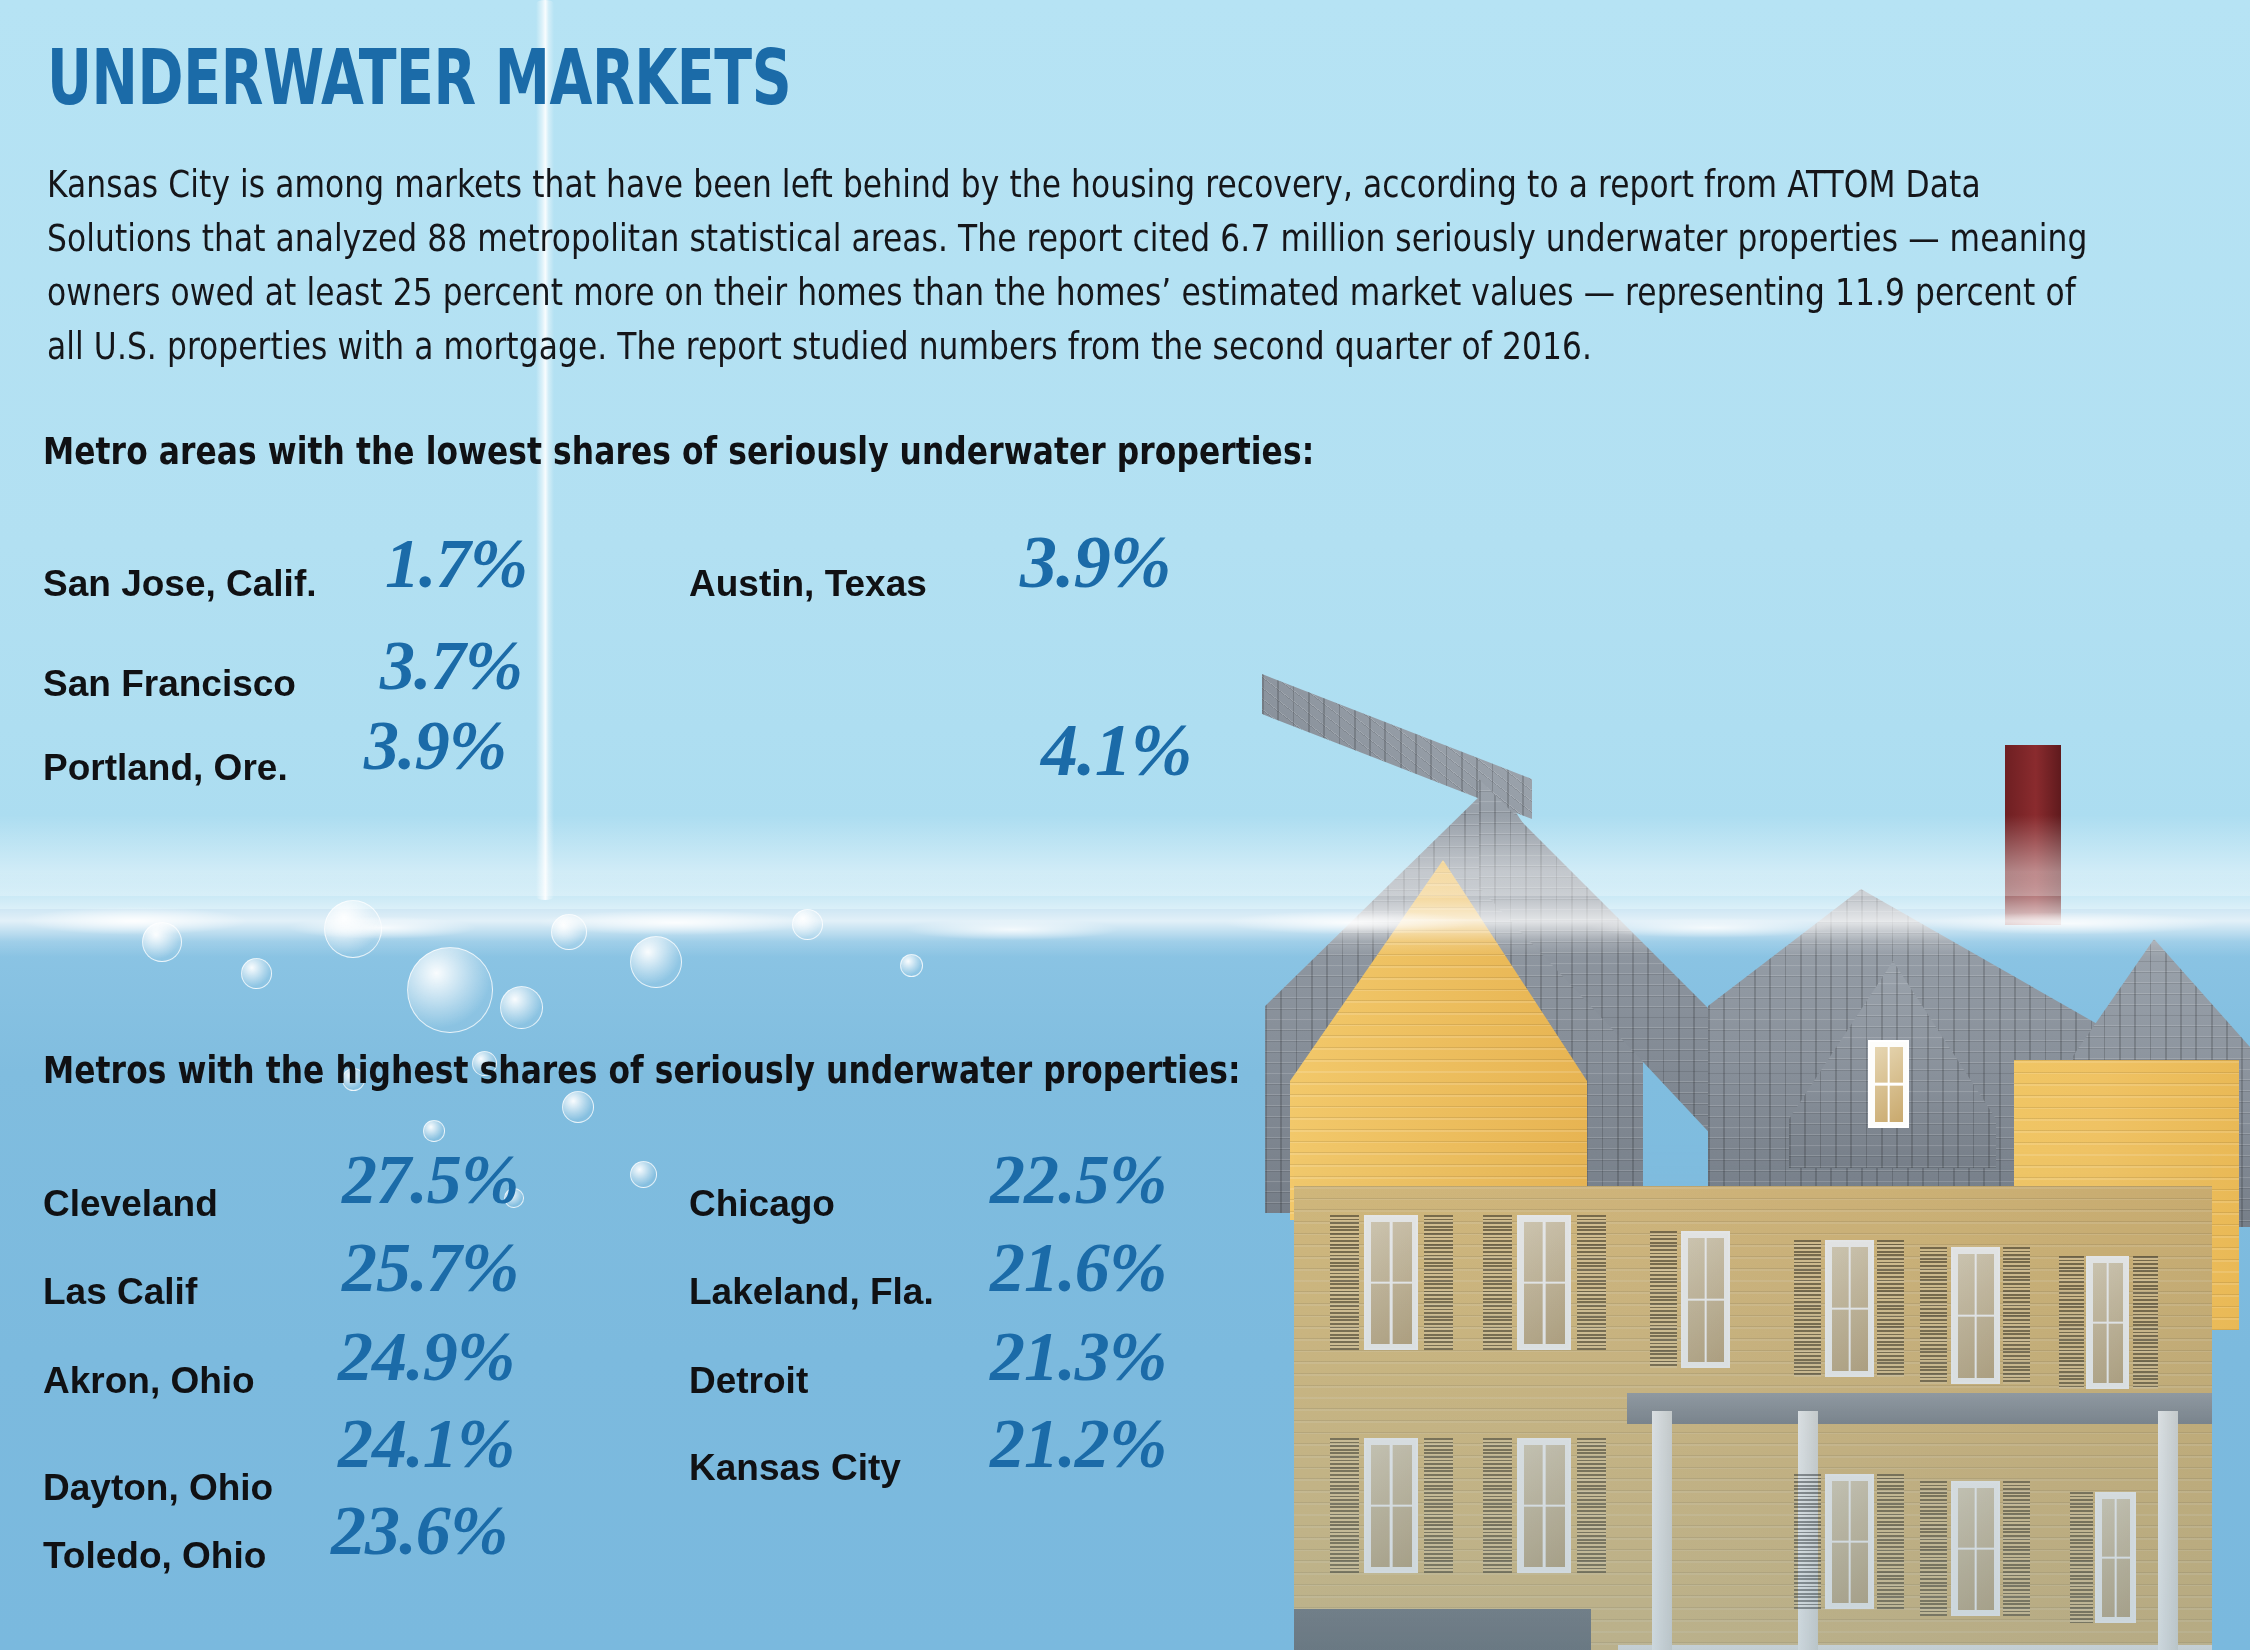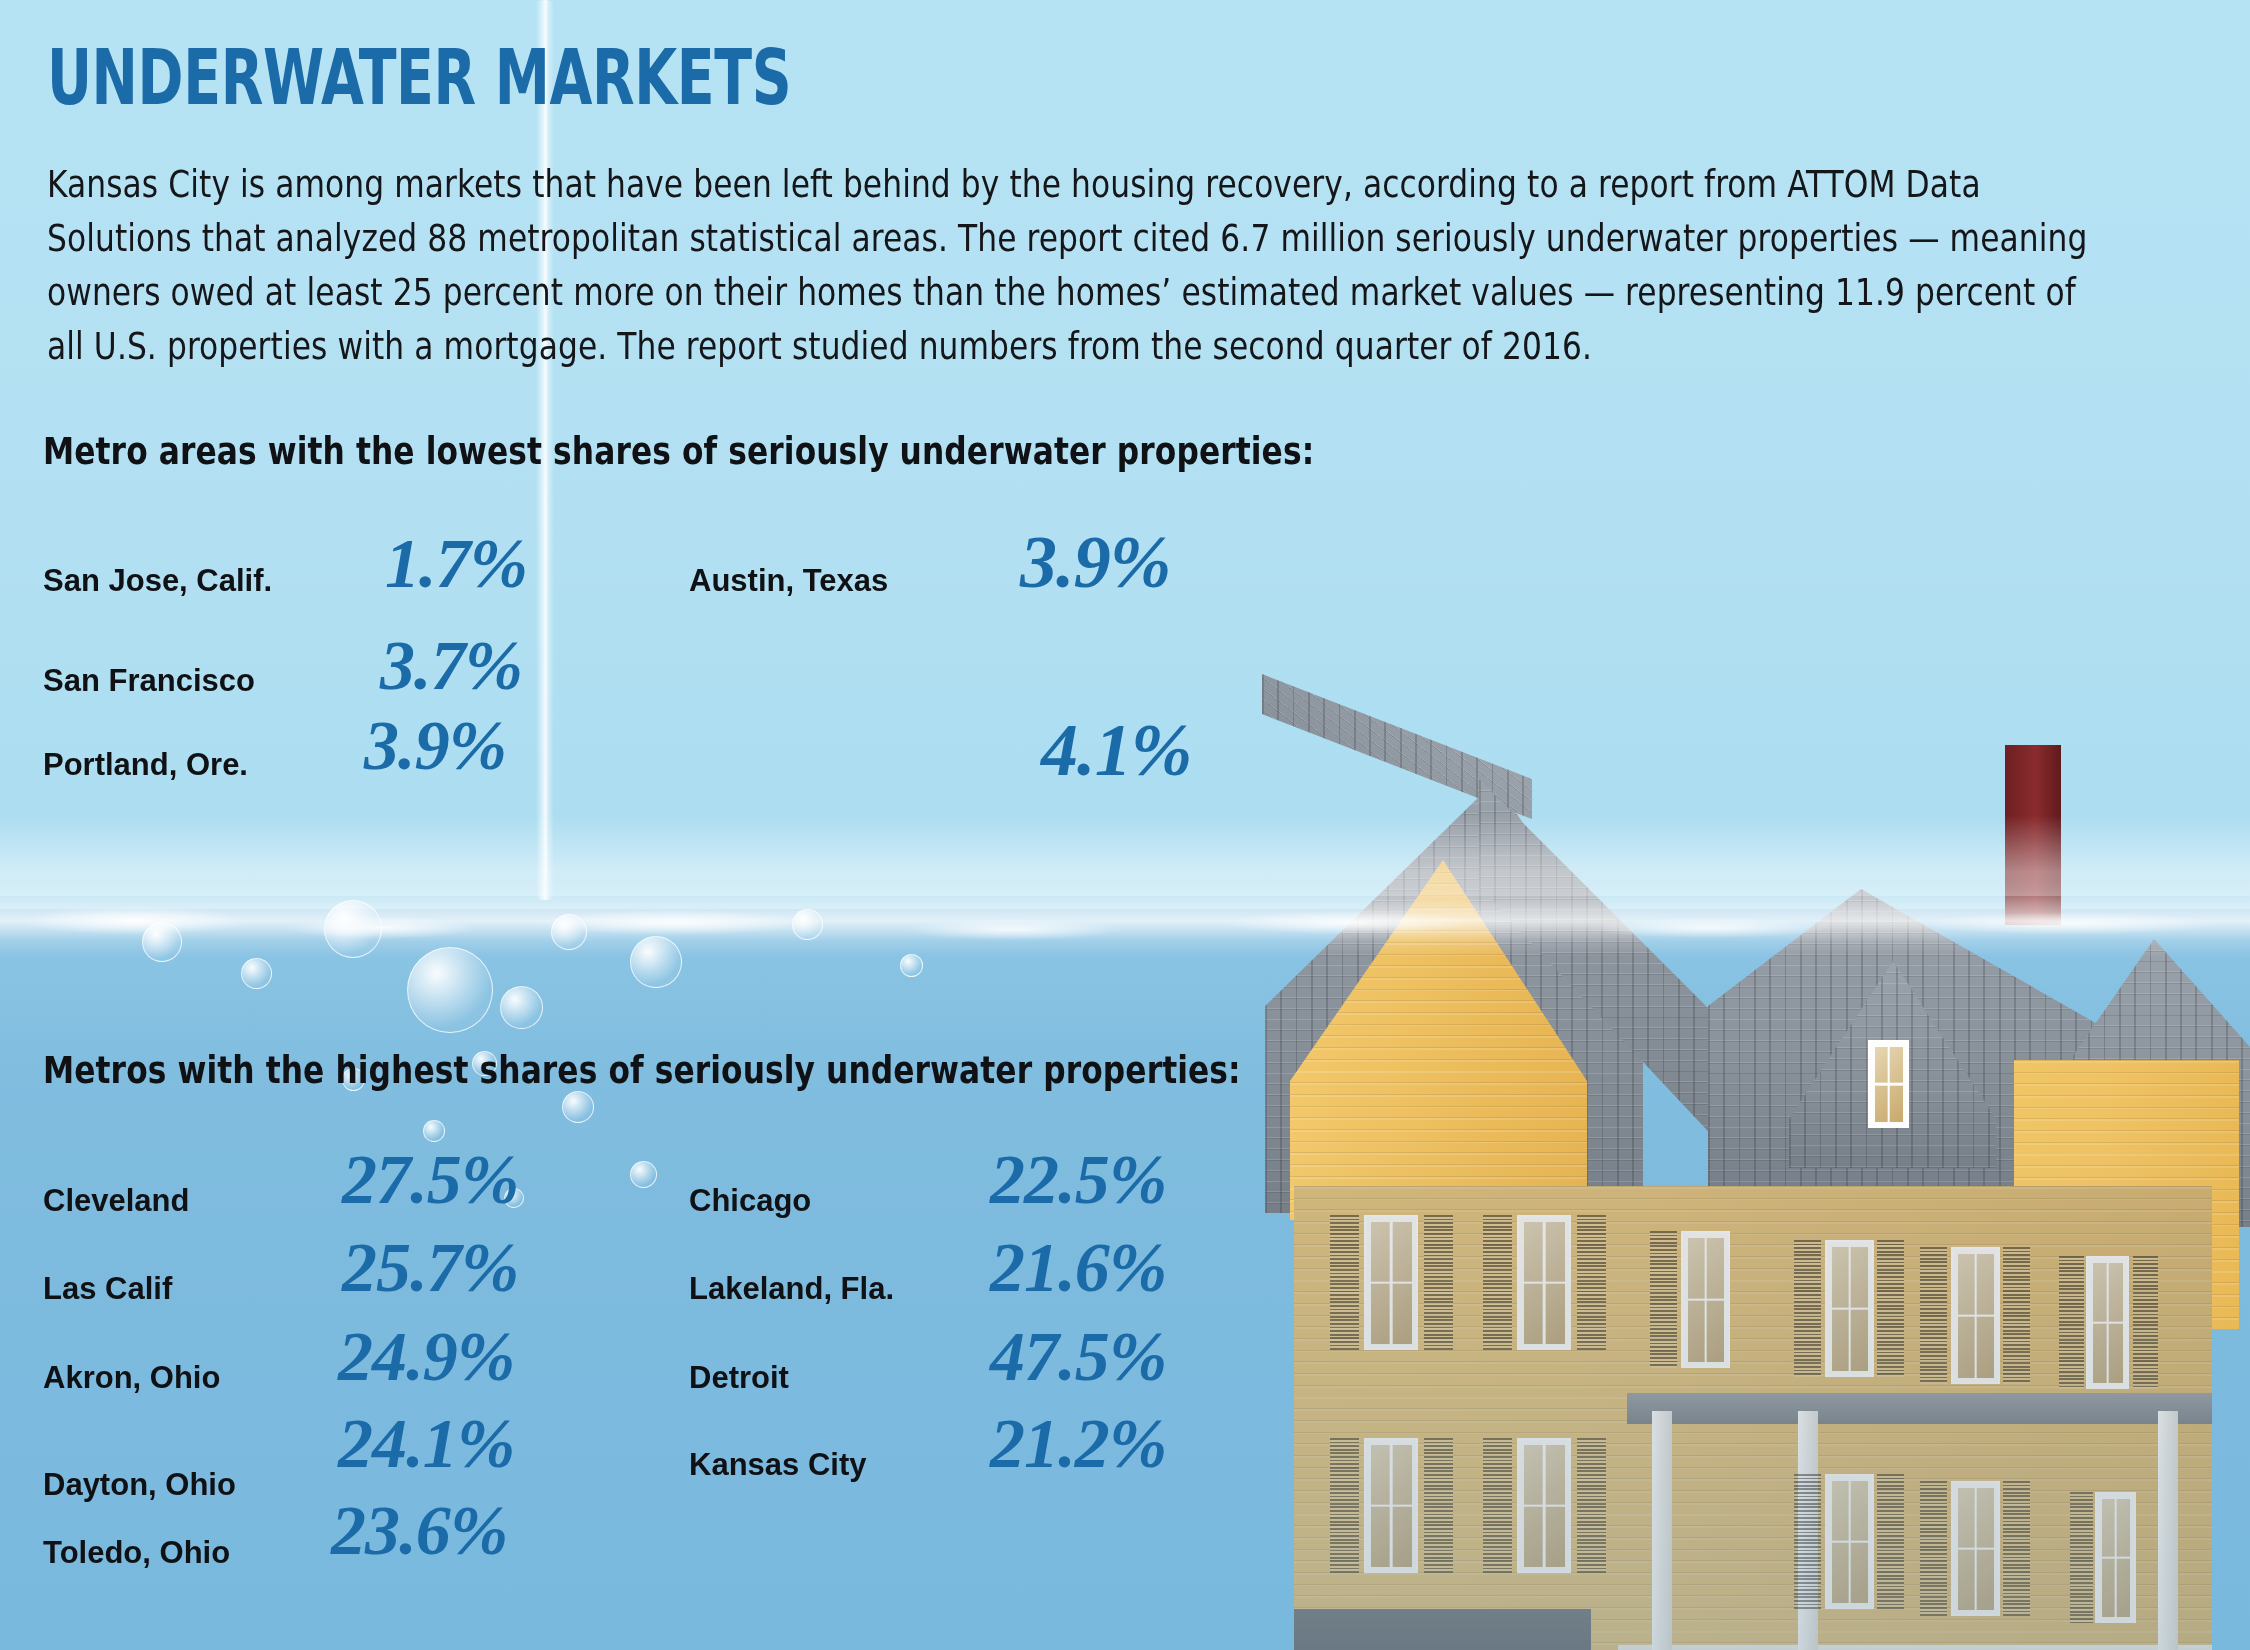--- a/index.html
+++ b/index.html
@@ -92,21 +92,21 @@
     font-family:"Liberation Sans Narrow","DejaVu Sans Condensed","Liberation Sans", sans-serif;
     font-weight:bold; font-size:37px; color:#101114; letter-spacing:0.1px;
     transform:scaleX(.94); transform-origin:left top; white-space:nowrap;
   }
   #sec-low  { top:430px; }
   #sec-high { top:1049px; }
 
   .city {
     position:absolute;
     font-family:"Liberation Sans","DejaVu Sans", sans-serif;
-    font-weight:bold; font-size:31px; color:#101114; white-space:nowrap;
+    font-weight:bold; font-size:37px; color:#101114; white-space:nowrap;
   }
   .pct {
     position:absolute;
     font-family:"Liberation Serif","DejaVu Serif", serif;
     font-weight:bold; font-style:italic; font-size:70px; color:#1b6ba8;
     white-space:nowrap; letter-spacing:-0.9px;
   }
   .pct.big { font-size:74px; }
 </style>
 </head>
@@ -269,18 +269,18 @@
   <div class="city" style="left:43px;top:1447px;margin-top:20px;">Dayton, Ohio</div>
   <div class="pct" style="left:338px;top:1404px;font-style:italic;">24.1%</div>
   <div class="city" style="left:43px;top:1535px;">Toledo, Ohio</div>
   <div class="pct" style="left:331px;top:1491px;">23.6%</div>
 
   <div class="city" style="left:689px;top:1183px;">Chicago</div>
   <div class="pct" style="left:990px;top:1140px;">22.5%</div>
   <div class="city" style="left:689px;top:1271px;">Lakeland, Fla.</div>
   <div class="pct" style="left:990px;top:1228px;">21.6%</div>
   <div class="city" style="left:689px;top:1360px;">Detroit</div>
-  <div class="pct" style="left:990px;top:1317px;">47.5%</div>
+  <div class="pct" style="left:990px;top:1317px;">21.3%</div>
   <div class="city" style="left:689px;top:1447px;">Kansas City</div>
   <div class="pct" style="left:990px;top:1404px;">21.2%</div>
 
 </div>
 
 
 </body></html>

